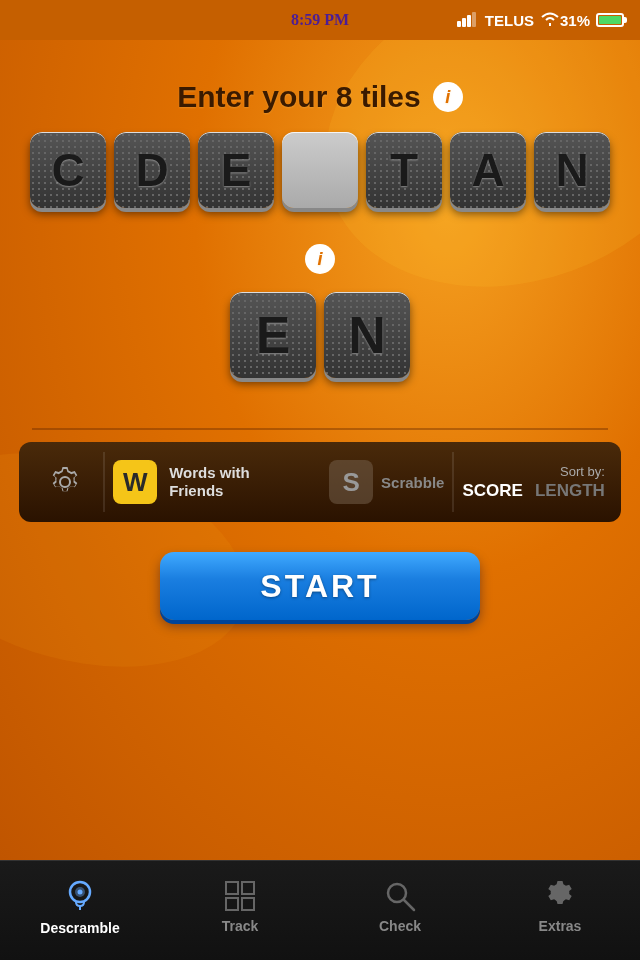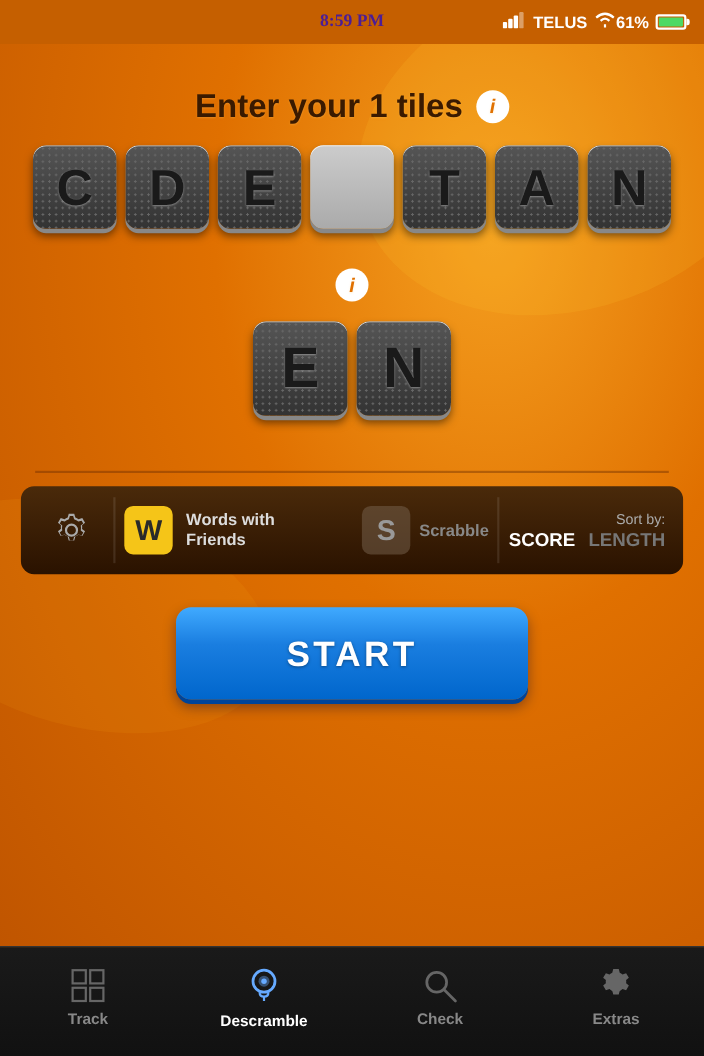--- a/index.html
+++ b/index.html
@@ -308,21 +308,21 @@
     }
 
     .sort-option.inactive {
       color: #777;
       font-weight: 600;
     }
 
     
     .start-btn {
       width: 320px;
-      height: 84px;
+      height: 68px;
       background: linear-gradient(180deg, #40aaff 0%, #1a7ee0 40%, #0066cc 100%);
       border-radius: 14px;
       border: none;
       color: white;
       font-size: 32px;
       font-weight: 900;
       letter-spacing: 3px;
       font-family: 'Arial Black', Arial, sans-serif;
       cursor: pointer;
       margin-top: 30px;
@@ -401,38 +401,38 @@
     <span>
       <svg width="20" height="16" viewBox="0 0 20 16" fill="white">
         <path d="M10 12 L10 15" stroke="white" stroke-width="2"></path>
         <path d="M6 9 Q10 5 14 9" stroke="white" stroke-width="2" fill="none"></path>
         <path d="M2 6 Q10 -1 18 6" stroke="white" stroke-width="2" fill="none"></path>
       </svg>
     </span>
   </div>
   <div class="status-center">8:59 PM</div>
   <div class="status-right">
-    <span>61%</span>
+    <span>31%</span>
     <div class="battery-icon">
       <div class="battery-body">
           <div class="battery-fill"></div>
         </div>
     </div>
   </div>
 </div>
 
 <div class="bg-main">
   <div class="bg-swoosh"></div>
   <div class="bg-swoosh2"></div>
 </div>
 
 <div class="main-content">
 
   <div class="section-title">
-    <span>Enter your 1 tiles</span>
+    <span>Enter your 8 tiles</span>
     <div class="info-badge">i</div>
   </div>
 
   <div class="tile-row">
     <div class="tile tile-dot">C</div>
     <div class="tile tile-dot">D</div>
     <div class="tile tile-dot">E</div>
     <div class="tile blank"></div>
     <div class="tile tile-dot">T</div>
     <div class="tile tile-dot">A</div>
@@ -479,43 +479,43 @@
         <span class="sort-option inactive">LENGTH</span>
       </div>
     </div>
   </div>
 
   <button class="start-btn">START</button>
 
 </div>
 
 <div id="tab-bar">
-
-  <div class="tab-item inactive">
-    <svg class="icon-grid" viewBox="0 0 32 32" fill="none">
-      <rect x="2" y="2" width="12" height="12" stroke="#666" stroke-width="2" fill="none"></rect>
-      <rect x="18" y="2" width="12" height="12" stroke="#666" stroke-width="2" fill="none"></rect>
-      <rect x="2" y="18" width="12" height="12" stroke="#666" stroke-width="2" fill="none"></rect>
-      <rect x="18" y="18" width="12" height="12" stroke="#666" stroke-width="2" fill="none"></rect>
-    </svg>
-    <span class="tab-label">Track</span>
-  </div>
 
   <div class="tab-item active">
     <svg class="icon-bulb" viewBox="0 0 32 36" fill="none">
       <circle cx="16" cy="14" r="10" stroke="#6af" stroke-width="2.5" fill="none"></circle>
       <path d="M12 24 Q12 28 16 28 Q20 28 20 24" stroke="#6af" stroke-width="2" fill="none"></path>
       <line x1="16" y1="28" x2="16" y2="32" stroke="#6af" stroke-width="2"></line>
       <circle cx="16" cy="14" r="5" fill="#6af" opacity="0.4"></circle>
       <circle cx="16" cy="14" r="2.5" fill="#6af"></circle>
     </svg>
     <span class="tab-label">Descramble</span>
   </div>
 
   <div class="tab-item inactive">
+    <svg class="icon-grid" viewBox="0 0 32 32" fill="none">
+      <rect x="2" y="2" width="12" height="12" stroke="#666" stroke-width="2" fill="none"></rect>
+      <rect x="18" y="2" width="12" height="12" stroke="#666" stroke-width="2" fill="none"></rect>
+      <rect x="2" y="18" width="12" height="12" stroke="#666" stroke-width="2" fill="none"></rect>
+      <rect x="18" y="18" width="12" height="12" stroke="#666" stroke-width="2" fill="none"></rect>
+    </svg>
+    <span class="tab-label">Track</span>
+  </div>
+
+  <div class="tab-item inactive">
     <svg class="icon-search" viewBox="0 0 32 32" fill="none">
       <circle cx="13" cy="13" r="9" stroke="#666" stroke-width="2.5"></circle>
       <line x1="20" y1="20" x2="30" y2="30" stroke="#666" stroke-width="2.5" stroke-linecap="round"></line>
     </svg>
     <span class="tab-label">Check</span>
   </div>
 
   <div class="tab-item inactive">
     <svg class="icon-gear-tab" viewBox="0 0 32 32" fill="#666">
       <path d="M16 10a6 6 0 1 0 0 12 6 6 0 0 0 0-12zm0 2a4 4 0 1 1 0 8 4 4 0 0 1 0-8z"></path>

